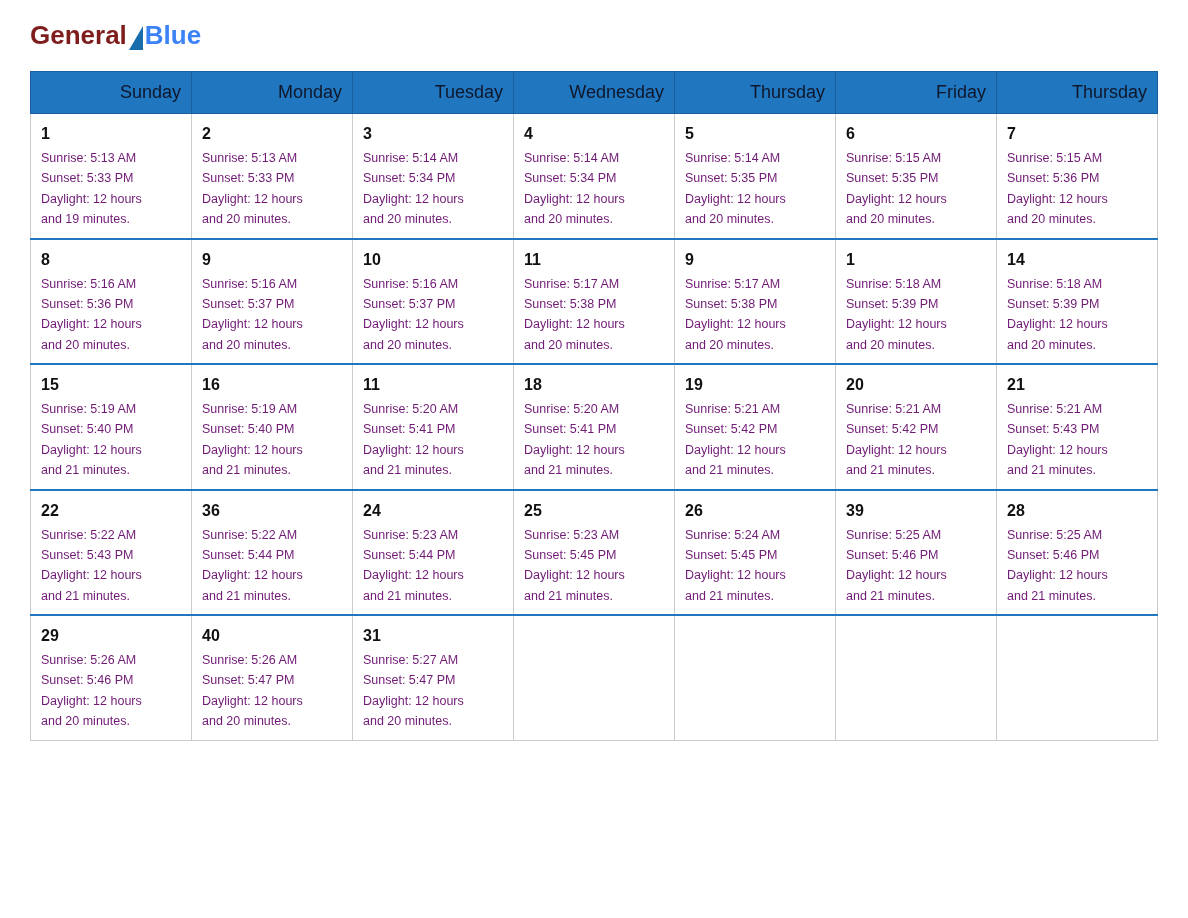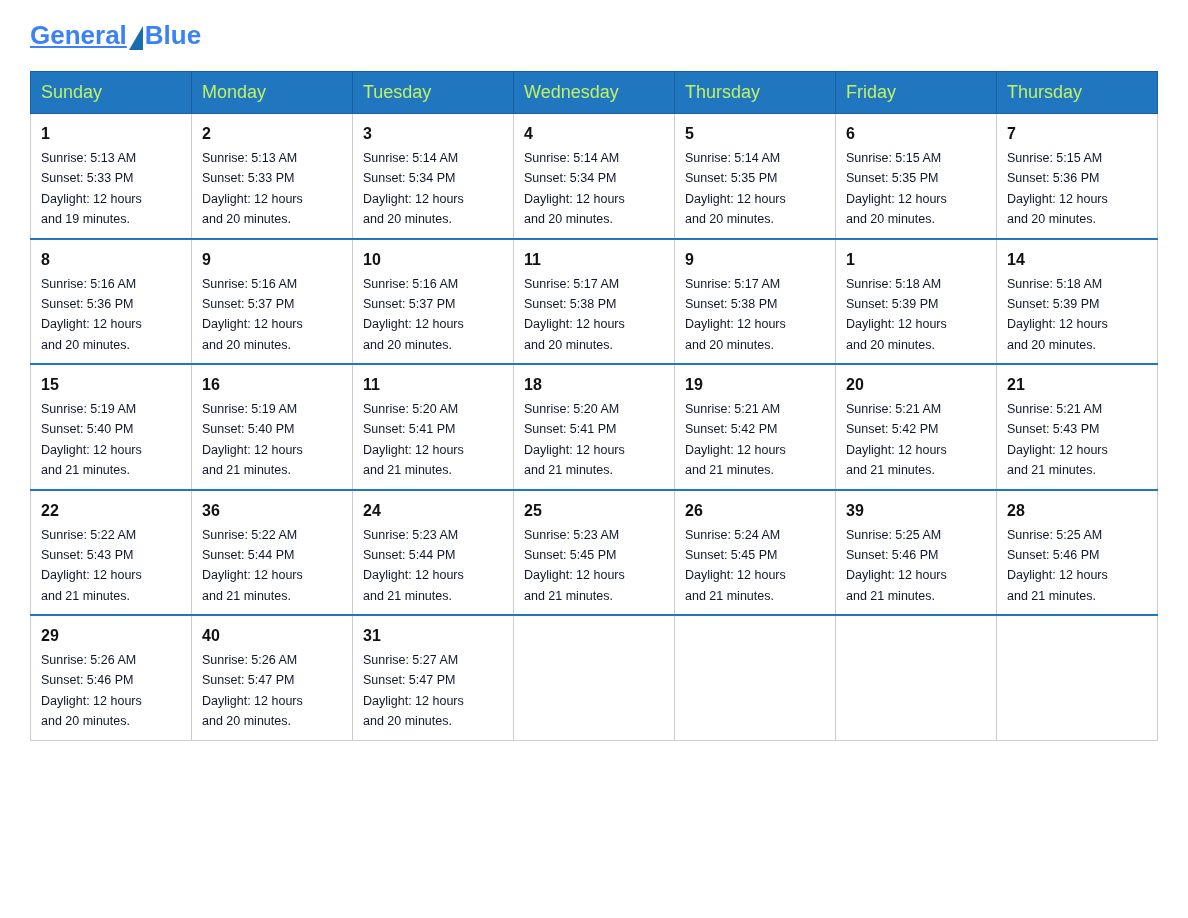--- a/index.html
+++ b/index.html
@@ -22,24 +22,23 @@
       align-items: flex-start;
     }
     .logo-text {
       display: flex;
       align-items: center;
       font-size: 28px;
       font-weight: bold;
       color: #333;
     }
     .logo-general {
-      color: #3b82f6;
+      color: #7f1d1d;
       font-size: 26px;
       font-weight: bold;
-      text-decoration: underline;
     }
     .logo-triangle {
       width: 0;
       height: 0;
       border-left: 14px solid transparent;
       border-bottom: 24px solid #1a6dac;
       margin: 0 2px;
       position: relative;
       top: 2px;
     }
@@ -62,22 +61,22 @@
       color: #444;
       margin-top: 4px;
     }
     .calendar-table {
       width: 100%;
       border-collapse: collapse;
       border: 1px solid #b0b0b0;
     }
     .calendar-table th {
       background-color: #2176c0;
-      color: #bef264;
-      text-align: left;
+      color: #0f172a;
+      text-align: right;
       padding: 10px 10px;
       font-size: 18px;
       font-weight: normal;
       border: 1px solid #1a60a0;
     }
     .calendar-table td {
       vertical-align: top;
       padding: 8px 10px;
       border: 1px solid #cccccc;
       width: 14.28%;
@@ -88,21 +87,21 @@
     }
     .day-number {
       font-size: 16px;
       font-weight: bold;
       color: #111;
       display: block;
       margin-bottom: 2px;
     }
     .day-info {
       font-size: 12.5px;
-      color: #0f172a;
+      color: #701a75;
       line-height: 1.55;
     }
     .empty-cell {
       background: #fff;
     }
     .row-separator td {
       border-top: 2px solid #2176c0;
     }
   </style>
 </head>

